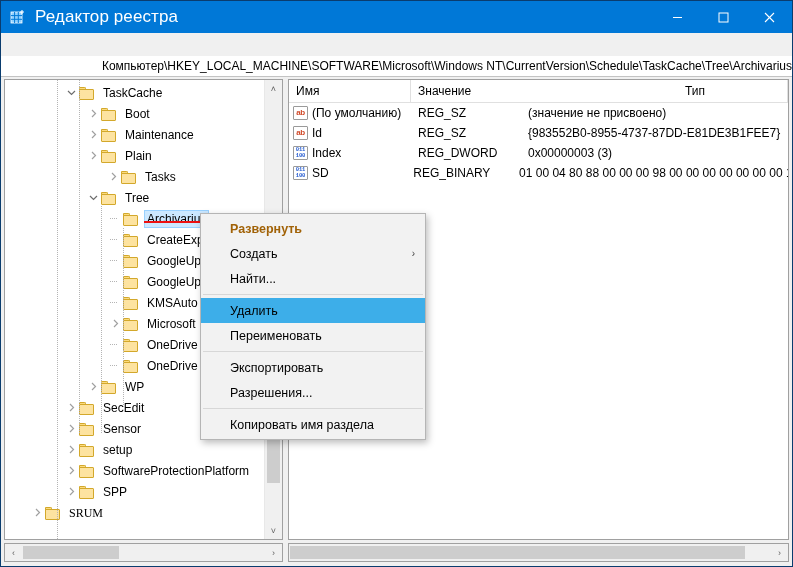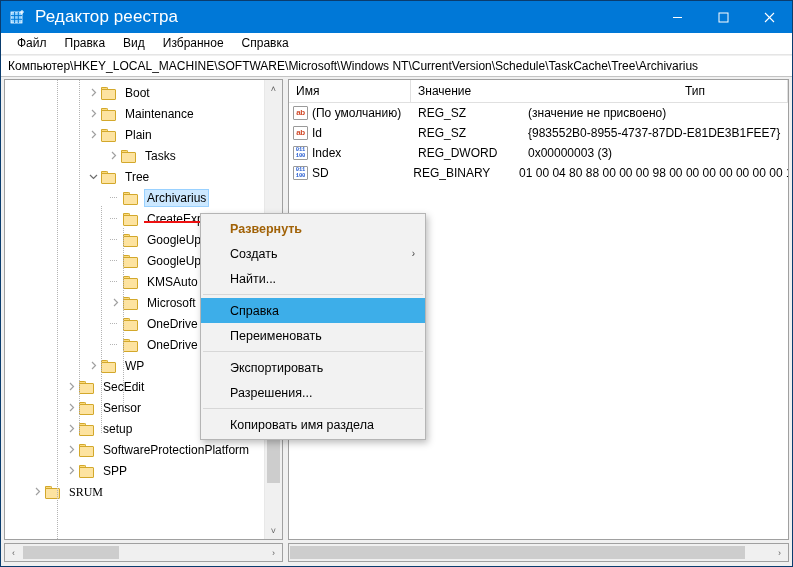--- a/index.html
+++ b/index.html
@@ -83,20 +83,21 @@
   .addressbar {
     position: absolute;
     left: 0; top: 55px;
     width: 100%;
     height: 21px;
     background: #ffffff;
     border-bottom: 1px solid #c3c3c3;
     box-sizing: border-box;
     display: flex;
     align-items: center;
+    justify-content: flex-end;
   }
   .address-text {
     font-size: 12px;
     color: #000000;
     padding-left: 7px;
     white-space: nowrap;
     user-select: text;
   }
 
   
@@ -416,37 +417,39 @@
       </div>
       <div class="win-btn close">
         <svg width="11" height="11" viewBox="0 0 11 11">
             <line x1="1" y1="1" x2="10" y2="10" stroke="#ffffff" stroke-width="1.1"></line>
             <line x1="10" y1="1" x2="1" y2="10" stroke="#ffffff" stroke-width="1.1"></line>
           </svg>
       </div>
     </div>
   </div>
 
-  <div class="menubar">
-    <div class="menu-item">Файл</div>
-    <div class="menu-item">Правка</div>
-    <div class="menu-item">Вид</div>
-    <div class="menu-item">Избранное</div>
-    <div class="menu-item">Справка</div>
-  </div>
 
   <div class="addressbar">
     <div class="address-text">Компьютер\HKEY_LOCAL_MACHINE\SOFTWARE\Microsoft\Windows NT\CurrentVersion\Schedule\TaskCache\Tree\Archivarius</div>
   </div>
 
   <div class="content">
 
     <div class="tree-pane">
       <div class="tree-scroll">
         <div class="tree-inner" id="tree-inner">
+            <div class="tnode" style="padding-left: 58px;">
+              <div class="expander">
+                <svg width="9" height="9" viewBox="0 0 9 9">
+                  <path d="M1 3 L4.5 6.5 L8 3" fill="none" stroke="#6d6d6d" stroke-width="1.2"></path>
+                </svg>
+              </div>
+              <div class="folder"></div>
+              <span class="tlabel">TaskCache</span>
+            </div>
             <div class="tnode" style="padding-left: 80px;">
               <div class="expander">
                 <svg width="9" height="9" viewBox="0 0 9 9">
                   <path d="M3 1 L6.5 4.5 L3 8" fill="none" stroke="#a0a0a0" stroke-width="1.2"></path>
                 </svg>
               </div>
               <div class="folder"></div>
               <span class="tlabel">Boot</span>
             </div>
             <div class="tnode" style="padding-left: 80px;">
@@ -688,21 +691,21 @@
       </div>
       <div class="ctx-item">
         <span>Создать</span>
         <span class="ctx-sub">›</span>
       </div>
       <div class="ctx-item">
         <span>Найти...</span>
       </div>
       <div class="ctx-sep"></div>
       <div class="ctx-item highlight">
-        <span>Справка</span>
+        <span>Удалить</span>
       </div>
       <div class="ctx-item">
         <span>Переименовать</span>
       </div>
       <div class="ctx-sep"></div>
       <div class="ctx-item">
         <span>Экспортировать</span>
       </div>
       <div class="ctx-item">
         <span>Разрешения...</span>

